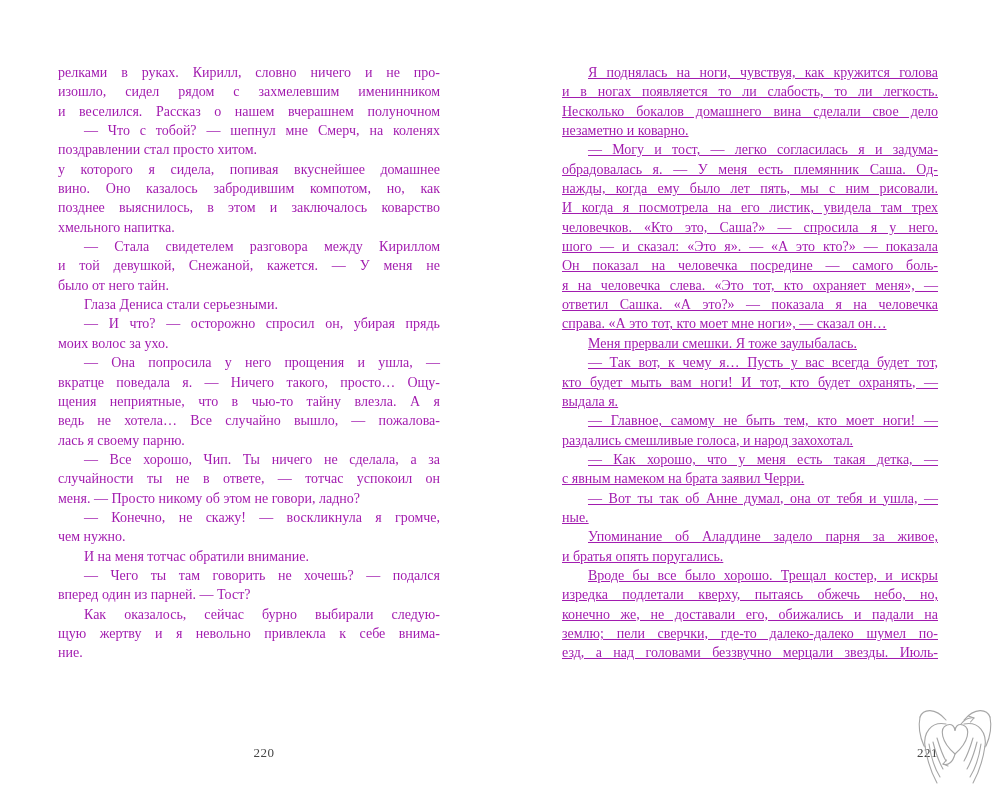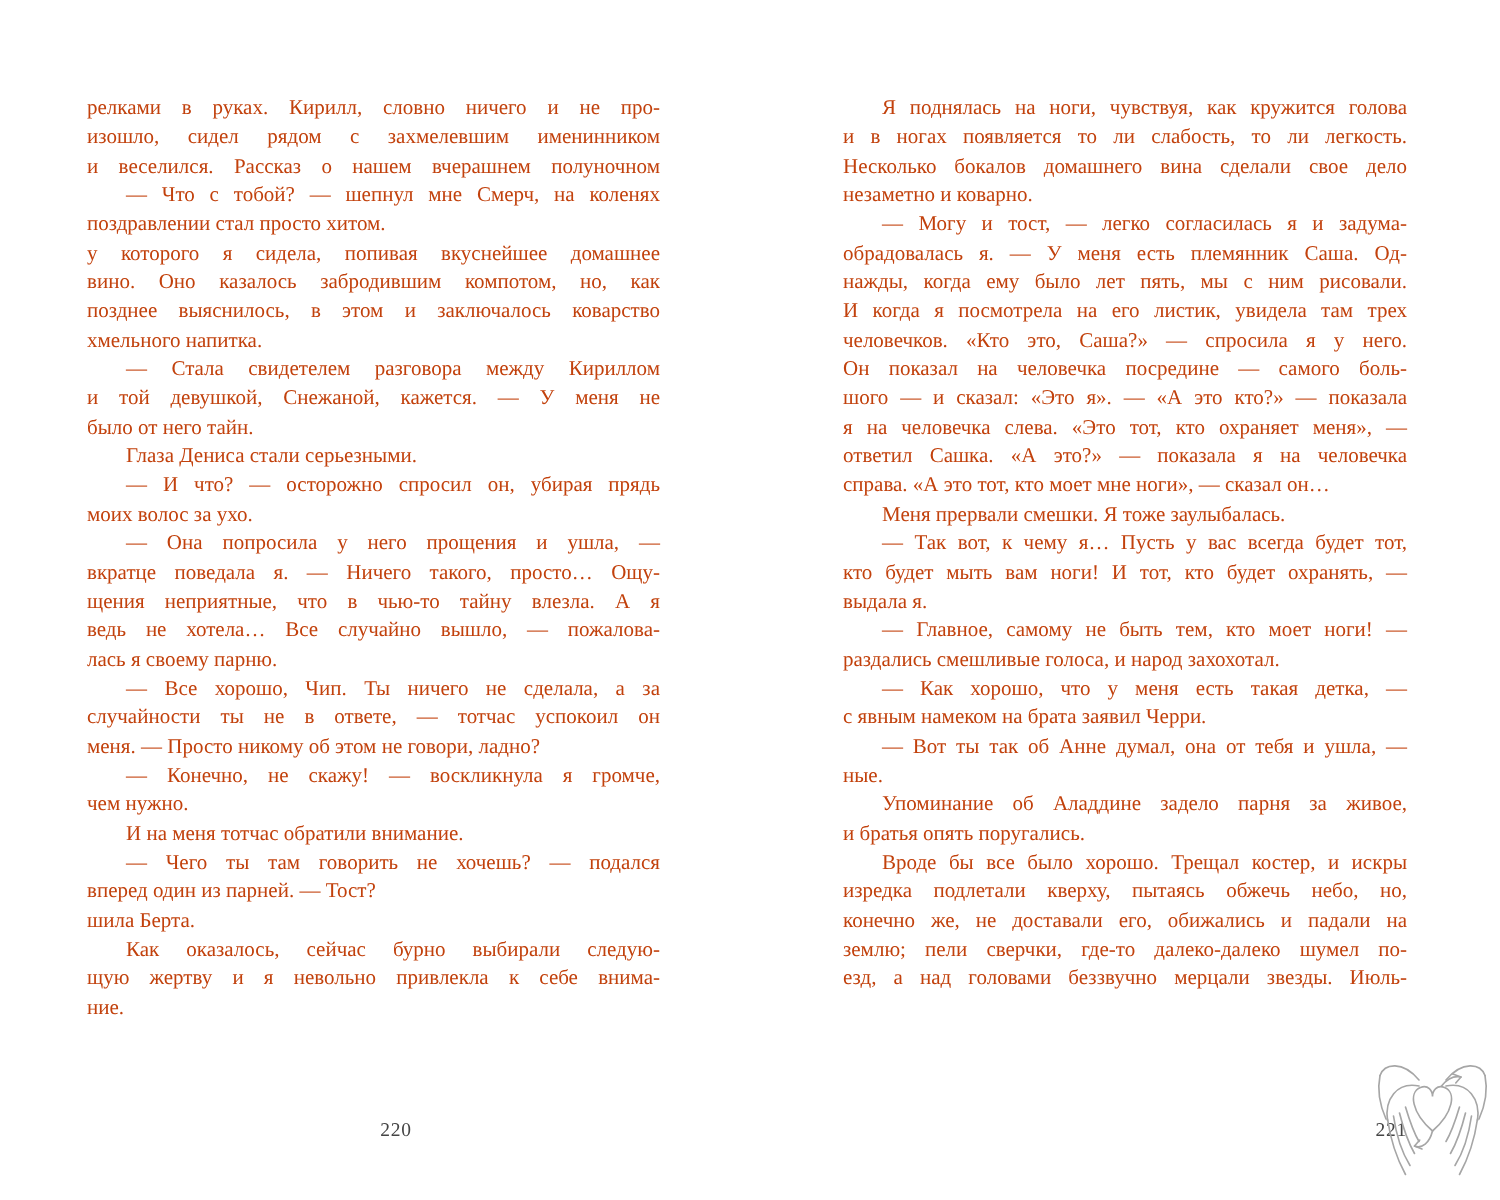--- a/index.html
+++ b/index.html
@@ -1,20 +1,20 @@
 <!DOCTYPE html>
 <html><head>
 <meta charset="utf-8">
 <style>
   html,body{margin:0;padding:0}
   body{width:1000px;height:800px;background:#ffffff;position:relative;overflow:hidden;
        font-family:"Liberation Serif","DejaVu Serif",serif;}
-  .page-text{position:absolute;color:#c2410c;font-size:14px;line-height:19.35px;}
+  .page-text{position:absolute;color:#a21caf;font-size:14px;line-height:19.35px;}
   #left-text{left:58px;top:63px;width:382px;}
-  #right-text{left:562px;top:63px;width:376px;}
+  #right-text{left:562px;top:63px;width:376px;text-decoration:underline;}
   .line{text-align:justify;text-align-last:justify;}
   .line.last{text-align-last:left;}
   .line.indent{text-indent:26px;}
   .page-number{position:absolute;top:745px;font-size:13px;color:#454545;
                text-align:center;letter-spacing:.5px;}
   #left-num{left:73px;width:382px;}
   #right-num{left:562px;width:376px;text-align:right;}
   .illustration{position:absolute;left:913px;top:699px;width:84px;height:98px;}
   .illustration svg{display:block;width:84px;height:98px;}
 </style>
@@ -43,37 +43,36 @@
     <div class="line">ведь не хотела… Все случайно вышло, — пожалова-</div>
     <div class="line last">лась я своему парню.</div>
     <div class="line indent">— Все хорошо, Чип. Ты ничего не сделала, а за</div>
     <div class="line">случайности ты не в ответе, — тотчас успокоил он</div>
     <div class="line last">меня. — Просто никому об этом не говори, ладно?</div>
     <div class="line indent">— Конечно, не скажу! — воскликнула я громче,</div>
     <div class="line last">чем нужно.</div>
     <div class="line last indent">И на меня тотчас обратили внимание.</div>
     <div class="line indent">— Чего ты там говорить не хочешь? — подался</div>
     <div class="line last">вперед один из парней. — Тост?</div>
-    <div class="line last">шила Берта.</div>
     <div class="line indent">Как оказалось, сейчас бурно выбирали следую-</div>
     <div class="line">щую жертву и я невольно привлекла к себе внима-</div>
     <div class="line last">ние.</div>
   </div>
 <div class="page-text" id="right-text">
     <div class="line indent">Я поднялась на ноги, чувствуя, как кружится голова</div>
     <div class="line">и в ногах появляется то ли слабость, то ли легкость.</div>
     <div class="line">Несколько бокалов домашнего вина сделали свое дело</div>
     <div class="line last">незаметно и коварно.</div>
     <div class="line indent">— Могу и тост, — легко согласилась я и задума-</div>
     <div class="line">обрадовалась я. — У меня есть племянник Саша. Од-</div>
     <div class="line">нажды, когда ему было лет пять, мы с ним рисовали.</div>
     <div class="line">И когда я посмотрела на его листик, увидела там трех</div>
     <div class="line">человечков. «Кто это, Саша?» — спросила я у него.</div>
+    <div class="line">шого — и сказал: «Это я». — «А это кто?» — показала</div>
     <div class="line">Он показал на человечка посредине — самого боль-</div>
-    <div class="line">шого — и сказал: «Это я». — «А это кто?» — показала</div>
     <div class="line">я на человечка слева. «Это тот, кто охраняет меня», —</div>
     <div class="line">ответил Сашка. «А это?» — показала я на человечка</div>
     <div class="line last">справа. «А это тот, кто моет мне ноги», — сказал он…</div>
     <div class="line last indent">Меня прервали смешки. Я тоже заулыбалась.</div>
     <div class="line indent">— Так вот, к чему я… Пусть у вас всегда будет тот,</div>
     <div class="line">кто будет мыть вам ноги! И тот, кто будет охранять, —</div>
     <div class="line last">выдала я.</div>
     <div class="line indent">— Главное, самому не быть тем, кто моет ноги! —</div>
     <div class="line last">раздались смешливые голоса, и народ захохотал.</div>
     <div class="line indent">— Как хорошо, что у меня есть такая детка, —</div>

